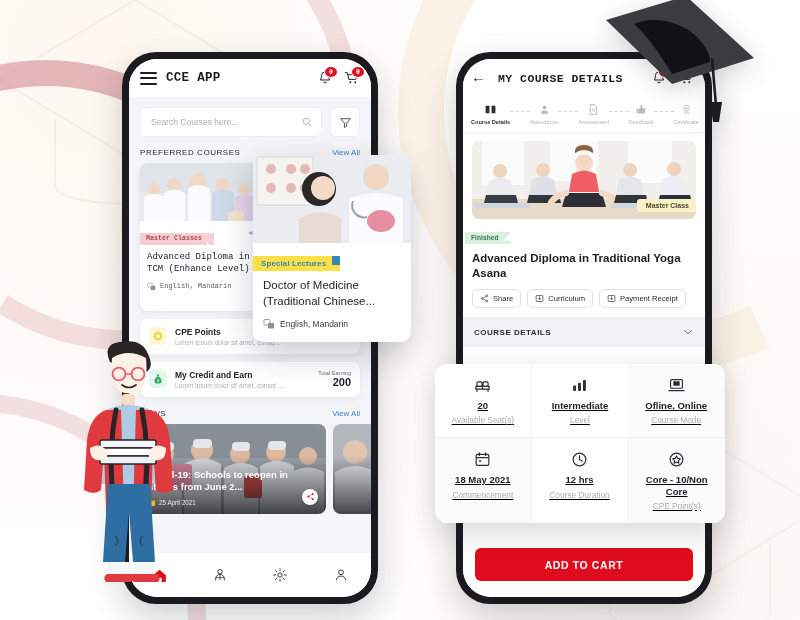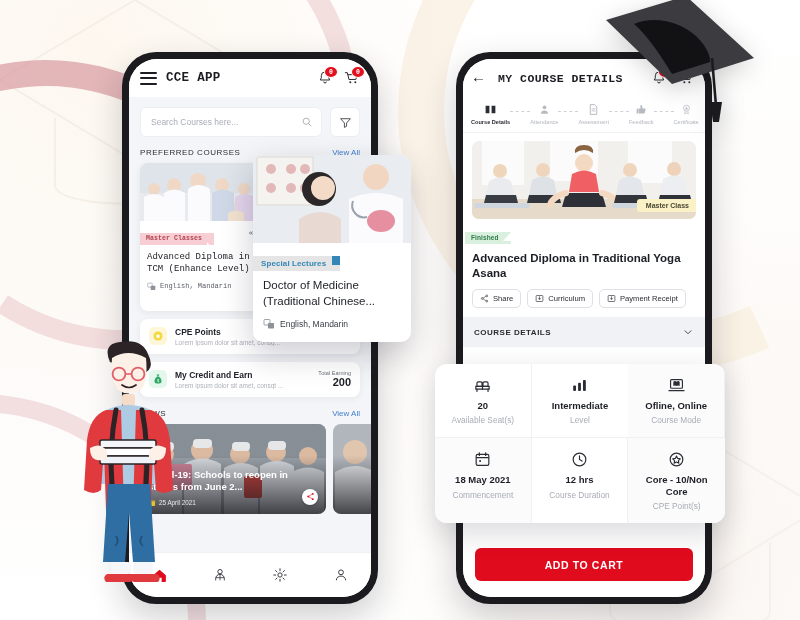--- a/index.html
+++ b/index.html
@@ -148,34 +148,34 @@
   .acc-t{font-size:8px;font-weight:700;letter-spacing:.5px;color:#2a2c33;}
 
   .cta-wrap{position:absolute;left:0;right:0;bottom:0;padding:12px 12px 16px;background:#fff;}
   .cta{height:33px;border-radius:6px;background:#e00b1d;color:#fff;font-size:10.5px;font-weight:700;
        letter-spacing:.6px;display:flex;align-items:center;justify-content:center;cursor:pointer;border:0;
        width:100%;font-family:inherit;}
 
   
   .info-card{position:absolute;left:435px;top:364px;width:290px;background:#fff;border-radius:12px;
              box-shadow:0 10px 30px rgba(25,25,45,.16);overflow:hidden;z-index:40;}
-  .info-grid{display:grid;grid-template-columns:repeat(3,1fr);}
+  .info-grid{display:grid;grid-template-columns:repeat(3,1fr);text-decoration:underline;}
   .info-cell{padding:12px 6px 11px;display:flex;flex-direction:column;align-items:center;gap:5px;text-align:center;}
   .info-cell.sep-r{border-right:1px solid #f0f1f4;}
   .info-cell.sep-b{border-bottom:1px solid #f0f1f4;}
   .info-cell.tint{background:#fbfbfc;}
   .info-v{font-size:9.5px;font-weight:600;color:#1d1f26;line-height:1.2;}
   .info-l{font-size:8.3px;color:#a8acb4;line-height:1.2;}
 
   
   .pop-card{position:absolute;left:253px;top:155px;width:158px;background:#fff;border-radius:10px;
             box-shadow:0 12px 32px rgba(25,25,45,.22);overflow:hidden;z-index:45;}
   .pop-img{height:88px;overflow:hidden;position:relative;}
   .pop-body{padding:9px 10px 12px;}
-  .ribbon.blue{background:#e5e5e5;color:#3386b5;}
+  .ribbon.blue{background:#fde047;color:#3386b5;}
   .pop-title{font-size:11.5px;color:#1d1f26;line-height:1.35;}
   .pop-lang{display:flex;align-items:center;gap:5px;margin-top:9px;font-size:8.5px;color:#3d4049;}
 
   
   .grad-cap{position:absolute;left:600px;top:-6px;width:160px;height:130px;z-index:60;
             filter:drop-shadow(0 6px 12px rgba(0,0,0,.18));}
   
   .student{position:absolute;left:72px;top:340px;width:112px;height:252px;z-index:55;}
 
   

